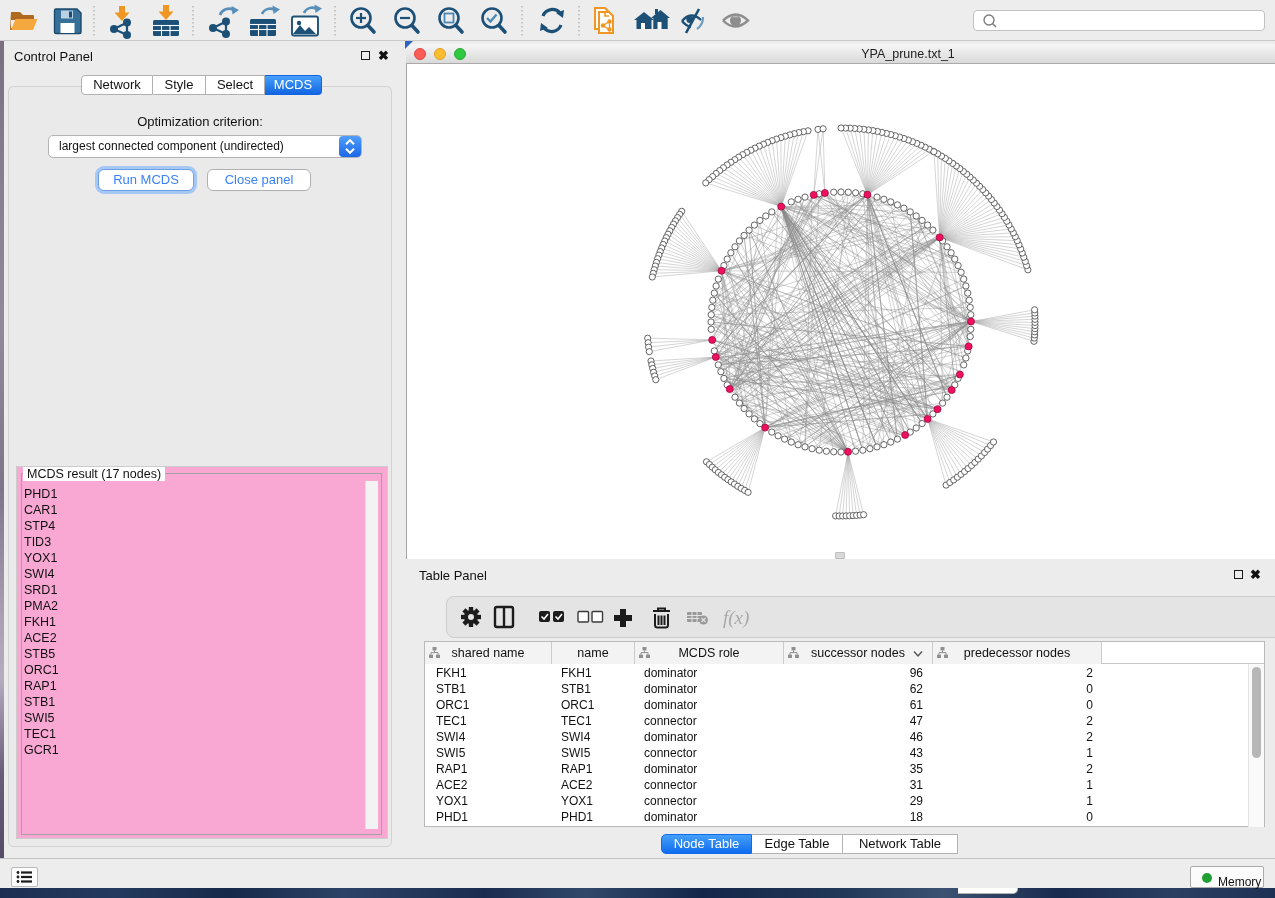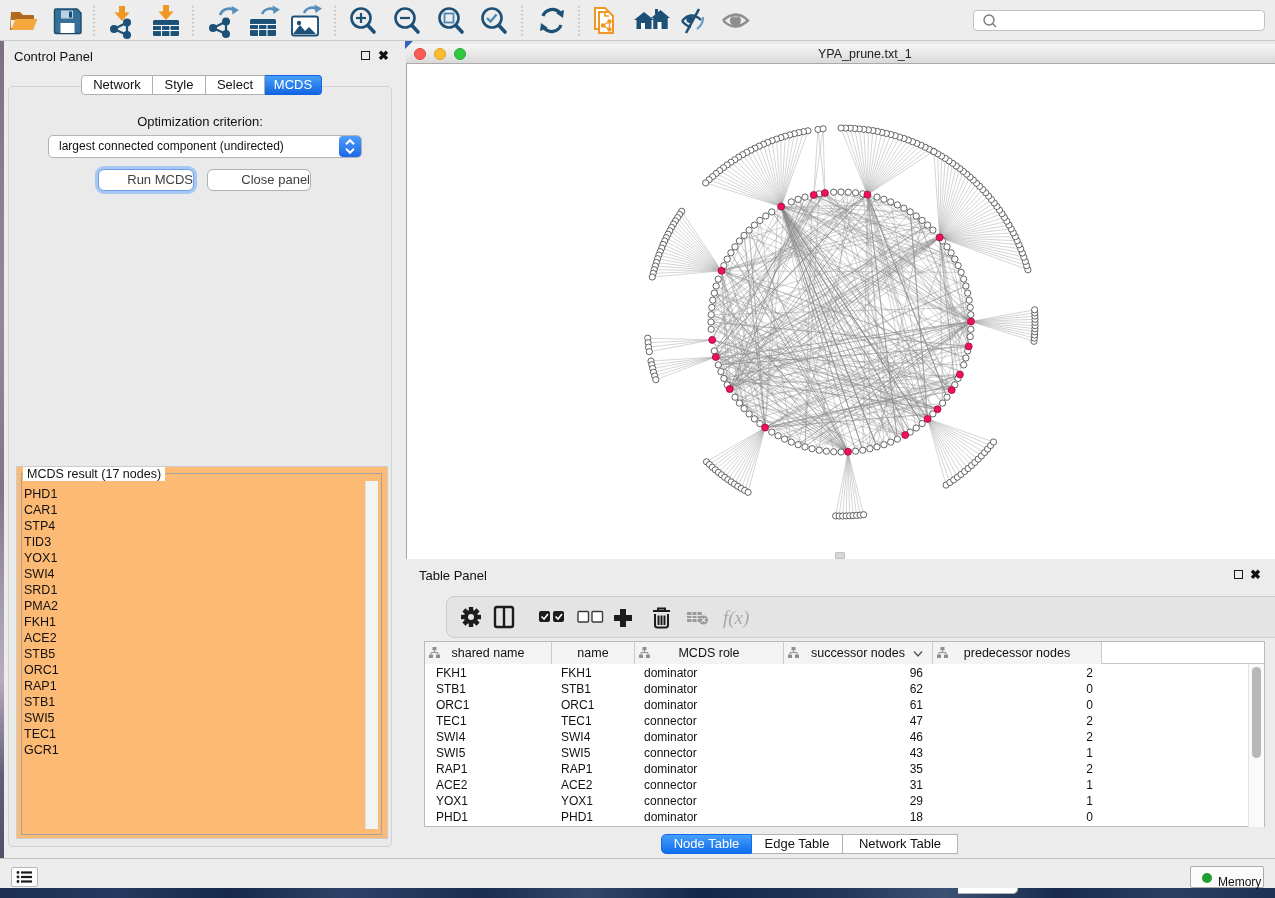--- a/index.html
+++ b/index.html
@@ -29,38 +29,38 @@
 #lcontent { position:absolute; left:4px; top:45px; width:384px; height:761px;
   background:#eaeaea; border:1px solid #d2d2d2; border-radius:5px; }
 #optlabel { position:absolute; left:0; top:28px; width:384px; text-align:center;
   font-size:13px; color:#111; }
 #combo { position:absolute; left:40px; top:49px; width:314px; height:23px;
   background:#fff; border:1px solid #b3b3b3; border-radius:5px; }
 #combo .ctext { position:absolute; left:10px; top:3px; font-size:12px; color:#111; }
 #combo .cbtn { position:absolute; right:0px; top:0px; width:22px; height:21px;
   border-radius:4px; background:linear-gradient(#4f9ef8,#1c67e8); }
 .btn { position:absolute; height:22px; background:#fff; border:1px solid #b0b0b0;
-  border-radius:6px; font-size:13px; color:#404040; text-align:right; line-height:20px; }
+  border-radius:6px; font-size:13px; color:#3b82f6; text-align:center; line-height:20px; }
 #runbtn { left:90px; top:83px; width:96px;
   box-shadow:0 0 0 3px #a5c7f3; border-color:#6d9ee8; }
 #closebtn { left:199px; top:83px; width:104px; }
 #listbox { position:absolute; left:8px; top:380px; width:372px; height:373px;
-  background:#fdba74; border:1px solid #cccccc; }
+  background:#f9a8d4; border:1px solid #cccccc; }
 #groupbox { position:absolute; left:4px; top:6px; width:361px; height:362px;
   border:1px solid #a3a3a3; }
 #grouptitle { position:absolute; left:6px; top:0px; background:#fff;
   padding:0 4px; font-size:12.5px; color:#111; }
 #mlist { position:absolute; left:7px; top:19px; font-size:12.5px; color:#111;
   line-height:16px; }
 #ltrack { position:absolute; right:9px; top:14px; width:13px; height:348px;
   background:#f3f3f3; border-left:1px solid #e0e0e0; }
 #nettitle { position:absolute; left:406px; top:44px; width:869px; height:20px;
   background:linear-gradient(#f6f6f6,#dadada); border-bottom:1px solid #aaa; }
 #nettitle .t { position:absolute; left:412px; width:180px; top:3px;
-  font-size:12.5px; color:#222; }
+  text-align:center; font-size:12.5px; color:#222; }
 .tl { position:absolute; top:4px; width:12px; height:12px; border-radius:50%; }
 #corner { position:absolute; left:405px; top:41px; width:0; height:0;
   border-top:8px solid #2f62c1; border-right:8px solid transparent; }
 #canvas { position:absolute; left:406px; top:64px; width:869px; height:495px;
   background:#fff; border-left:1px solid #a5a5a5; }
 #grip { position:absolute; left:835px; top:552px; width:10px; height:7px;
   background:#d8d8d8; border:1px solid #bfbfbf; border-radius:1px; }
 #tp-title { position:absolute; left:419px; top:568px; font-size:13px; color:#111; }
 #tptools { position:absolute; left:413px; top:596px; width:854px; height:42px;
   background:#e4e4e4; border:1px solid #cdcdcd; border-radius:8px;margin-left:33px; }

